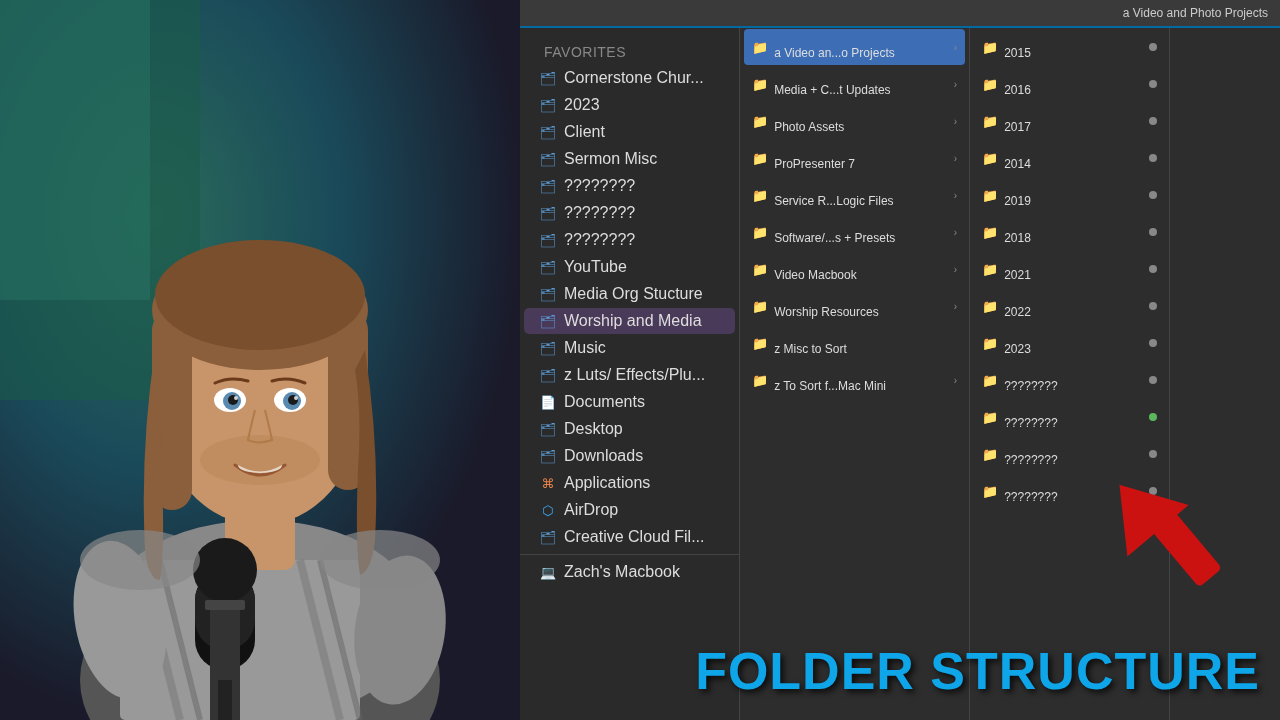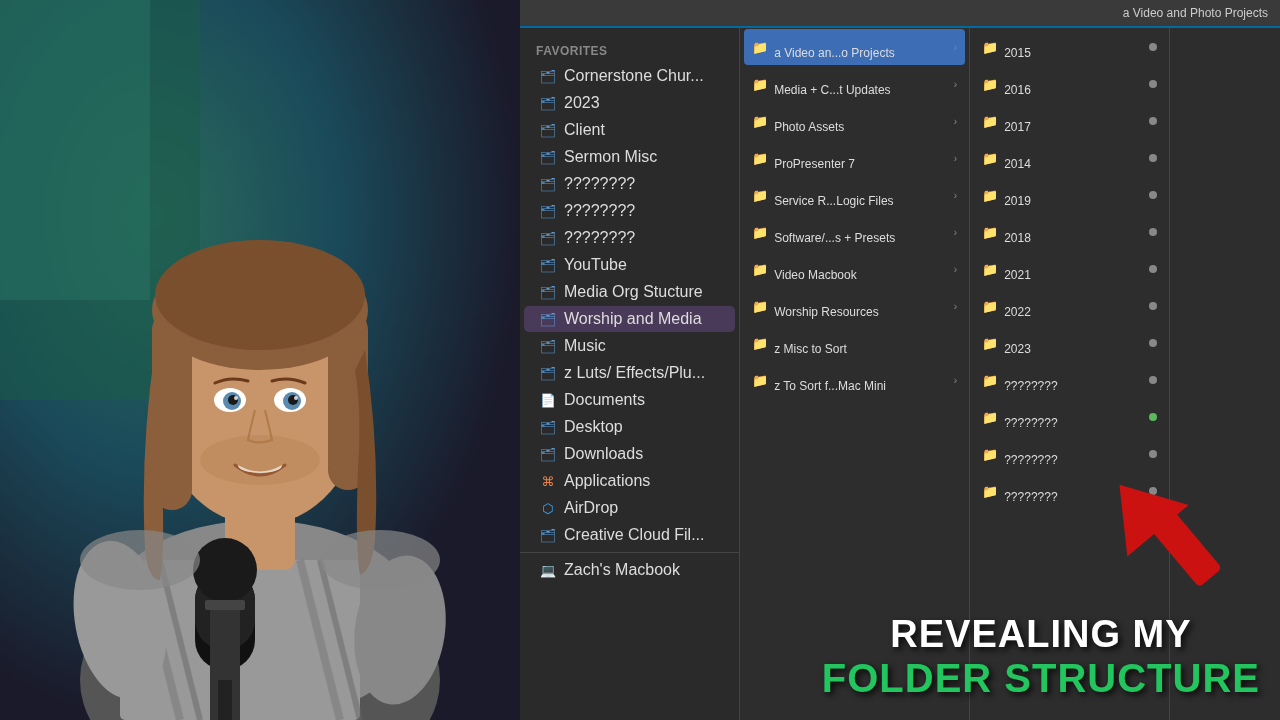--- a/index.html
+++ b/index.html
@@ -65,25 +65,25 @@
     .finder-sidebar {
       width: 220px;
       background: #2a2a2a;
       border-right: 1px solid #444;
       overflow-y: auto;
       padding: 8px 0;
     }
 
     .sidebar-section-label {
       color: #888;
-      font-size: 12px;
-      font-weight: 700;
+      font-size: 14px;
+      font-weight: 400;
       text-transform: uppercase;
       letter-spacing: 0.5px;
-      padding: 8px 16px 4px;
+      padding: 8px 24px 4px;
     }
 
     .sidebar-item {
       display: flex;
       align-items: center;
       padding: 4px 8px 4px 16px;
       cursor: pointer;
       border-radius: 5px;
       margin: 1px 4px;
       gap: 8px;
@@ -181,23 +181,23 @@
     .text-overlay-line1 {
       font-size: 38px;
       font-weight: 900;
       color: white;
       text-shadow: 3px 3px 6px rgba(0,0,0,0.8);
       letter-spacing: 1px;
       line-height: 1.1;
     }
 
     .text-overlay-line2 {
-      font-size: 40px;
+      font-size: 52px;
       font-weight: 900;
-      color: #22c55e;
+      color: #0ea5e9;
       text-shadow: 3px 3px 6px rgba(0,0,0,0.8);
       letter-spacing: 1px;
       line-height: 1.1;
     }
 
     
     ::-webkit-scrollbar { width: 6px; }
     ::-webkit-scrollbar-track { background: transparent; }
     ::-webkit-scrollbar-thumb { background: #555; border-radius: 3px; }
 
@@ -514,16 +514,15 @@
       <g transform="rotate(-40, 150, 130)">
 
         <rect x="120" y="100" width="30" height="80" fill="#cc1111" rx="5"></rect>
 
         <polygon points="85,110 165,110 125,50" fill="#cc1111"></polygon>
       </g>
     </svg>
   </div>
 
   <div class="text-overlay">
-    <div class="text-overlay-line1">REVEALING MY</div>
     <div class="text-overlay-line2">FOLDER STRUCTURE</div>
   </div>
 </div>
 
 </body></html>

